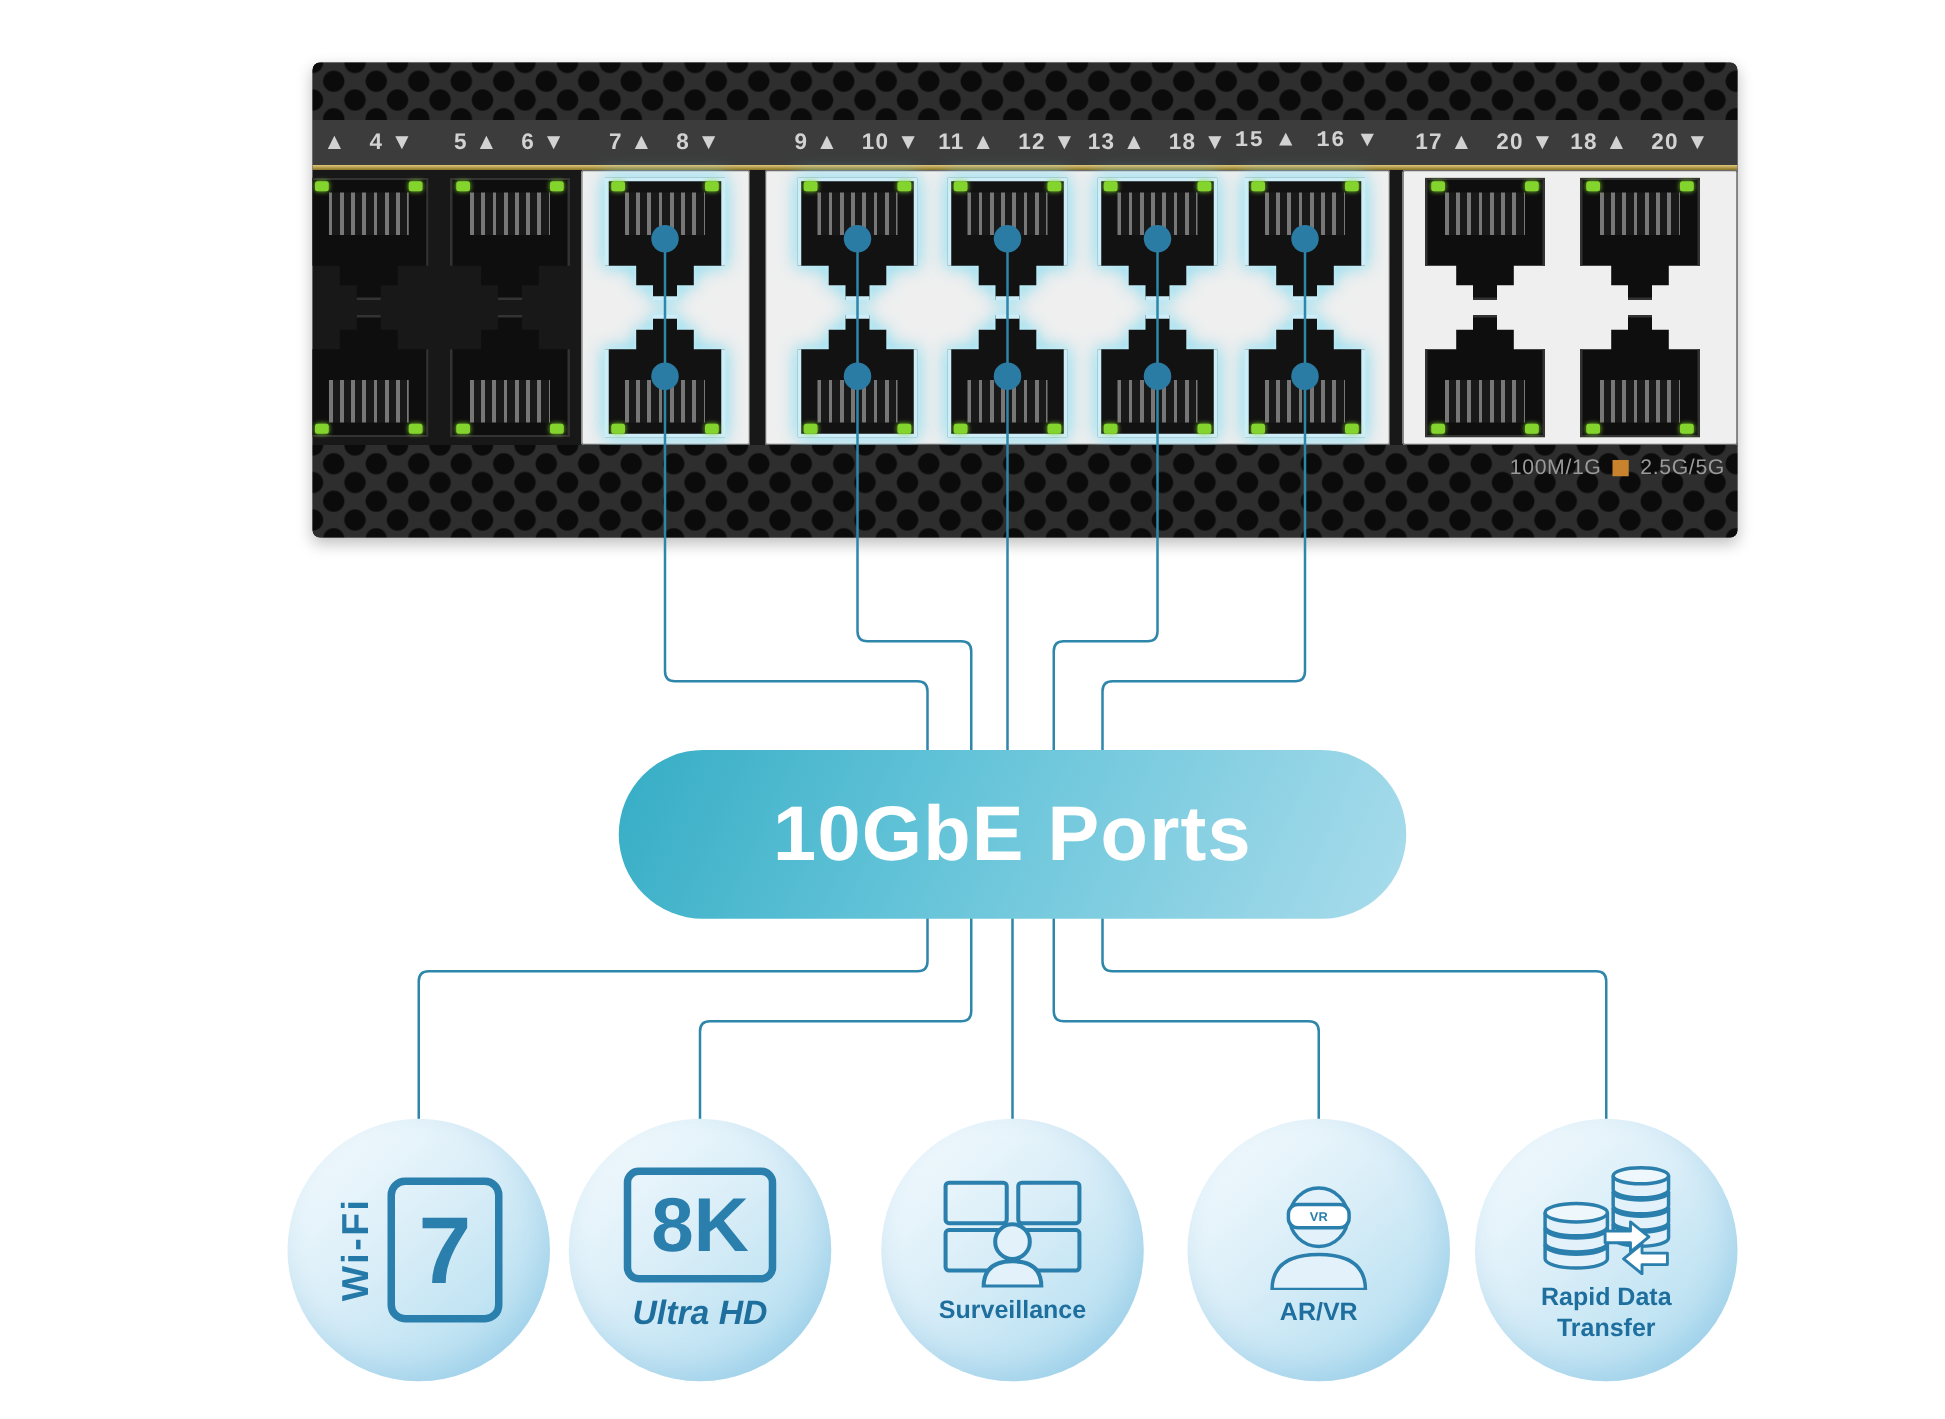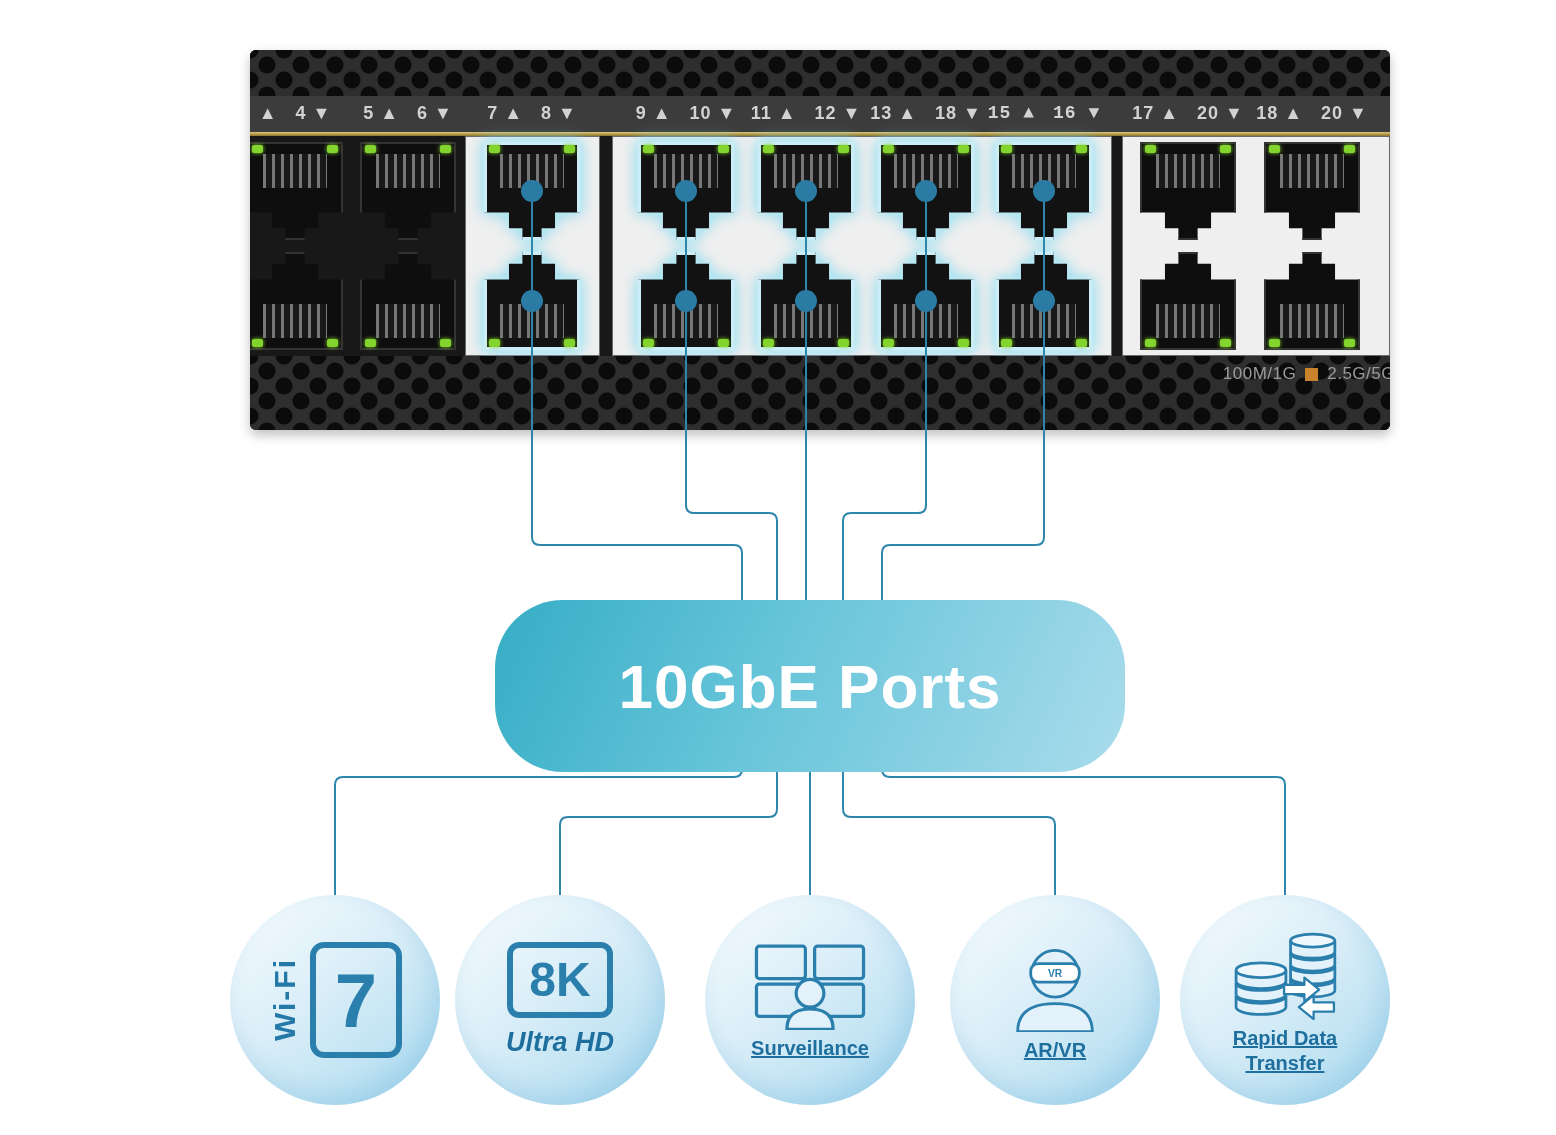--- a/index.html
+++ b/index.html
@@ -5,21 +5,21 @@
   html,body{margin:0;padding:0;background:#fff;}
   .canvas{position:relative;width:1556px;height:1135px;background:#fff;overflow:hidden;
           font-family:"Liberation Sans",sans-serif;}
 
   
   .switch{position:absolute;left:250px;top:50px;width:1140px;height:380px;background:#1b1b1b;
           border-radius:6px;overflow:hidden;z-index:1;box-shadow:0 5px 12px rgba(0,0,0,.25);}
   .vent{background-color:#2e2e2e;
         background-image:radial-gradient(circle,#0b0b0b 8px,transparent 9px),
                          radial-gradient(circle,#0b0b0b 8px,transparent 9px);
-        background-size:34px 30px;background-position:0 0,17px 15px;padding-left:15px;}
+        background-size:34px 30px;background-position:0 0,17px 15px;}
   .vent.top{position:absolute;left:0;top:0;width:100%;height:46px;}
   .numstrip{position:absolute;left:0;top:46px;width:100%;height:36px;background:#3c3c3c;}
   .col-label{position:absolute;top:7px;width:110px;display:flex;justify-content:center;gap:18px;
              font-size:18px;font-weight:bold;color:#d2d2d2;letter-spacing:1px;white-space:nowrap;}
   .goldline{position:absolute;left:0;top:82px;width:100%;height:4px;
             background:linear-gradient(#e0c878,#8a7326);}
   .portarea{position:absolute;left:0;top:86px;width:100%;height:220px;background:#181818;}
   .module{position:absolute;top:0;height:220px;background:#efefef;border-radius:2px;
           box-shadow:inset 0 0 0 1px #6a6a6a;}
   .m1{left:215px;width:135px;} .m2{left:362px;width:500px;} .m3{left:872px;width:268px;}
@@ -36,41 +36,41 @@
   .port.hl .jack{box-shadow:inset 0 0 0 3px #cdeef8;background:#121212;}
   .bottomstrip{position:absolute;left:0;top:306px;width:100%;height:74px;}
   .legend{position:absolute;right:10px;top:8px;display:flex;align-items:center;gap:9px;
           font-size:17px;color:#9a9a9a;letter-spacing:.5px;}
   .swatch{width:13px;height:13px;display:inline-block;background:#c8832c;}
 
   
   .connectors{position:absolute;left:0;top:0;width:1556px;height:1135px;z-index:2;pointer-events:none;}
 
   
-  .pill{position:absolute;left:495px;top:600px;width:630px;height:172px;border-radius:68px;z-index:3;
+  .pill{position:absolute;left:495px;top:600px;width:630px;height:135px;border-radius:68px;z-index:3;
         background:linear-gradient(115deg,#35adc5 0%,#63c3d8 40%,#a9dcec 100%);
         display:flex;align-items:center;justify-content:center;}
   .pill span{color:#fff;font-size:62px;font-weight:bold;letter-spacing:1px;}
 
   
   .circle{position:absolute;width:210px;height:210px;border-radius:50%;z-index:3;
           background:linear-gradient(140deg,#f8fcfe 0%,#daeef8 45%,#a8d9ee 100%);
           box-shadow:inset -6px -10px 22px rgba(110,180,220,.30);
           display:flex;flex-direction:column;align-items:center;justify-content:center;}
   .c1{left:230px;top:895px;} .c2{left:455px;top:895px;} .c3{left:705px;top:895px;}
   .c4{left:950px;top:895px;} .c5{left:1180px;top:895px;}
   .wifi-wrap{display:flex;align-items:center;gap:8px;}
   .wifi-vert{writing-mode:vertical-rl;transform:rotate(180deg);font-size:30px;font-weight:bold;
              color:#2579a8;letter-spacing:2px;}
   .seven-box{width:80px;height:104px;border:6px solid #2b7fad;border-radius:14px;display:flex;
              align-items:center;justify-content:center;font-size:76px;font-weight:bold;color:#2b7fad;}
-  .badge-8k{border:6px solid #2b7fad;border-radius:12px;padding:2px 16px;font-size:48px;
+  .badge-8k{border:6px solid #2b7fad;border-radius:12px;padding:2px 16px;font-size:61px;
             font-weight:bold;color:#2b7fad;line-height:1.25;}
   .feat-sub{margin-top:9px;font-size:27px;font-weight:bold;color:#1e6f9e;font-style:italic;}
-  .feat-label{margin-top:6px;font-size:20px;font-weight:bold;color:#1e6f9e;text-align:center;line-height:1.25;text-decoration:underline;}
+  .feat-label{margin-top:6px;font-size:20px;font-weight:bold;color:#1e6f9e;text-align:center;line-height:1.25;}
   .feat-label.narrow{width:140px;}
   .feat-icon{display:block;}
 </style>
 </head>
 <body>
 
 <div class="canvas">
 
   <div class="switch">
     <div class="vent top"></div>

